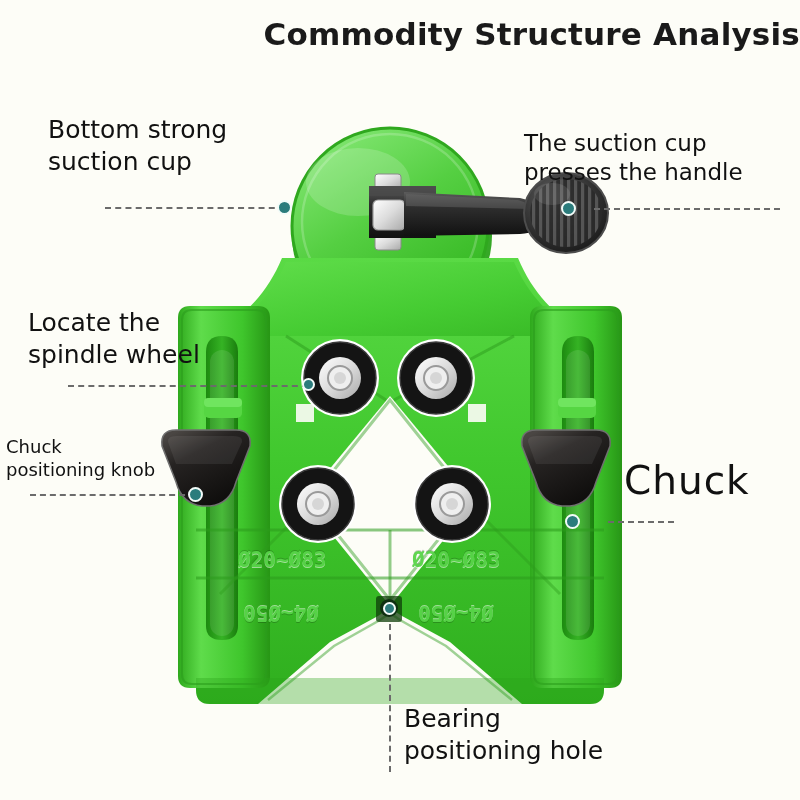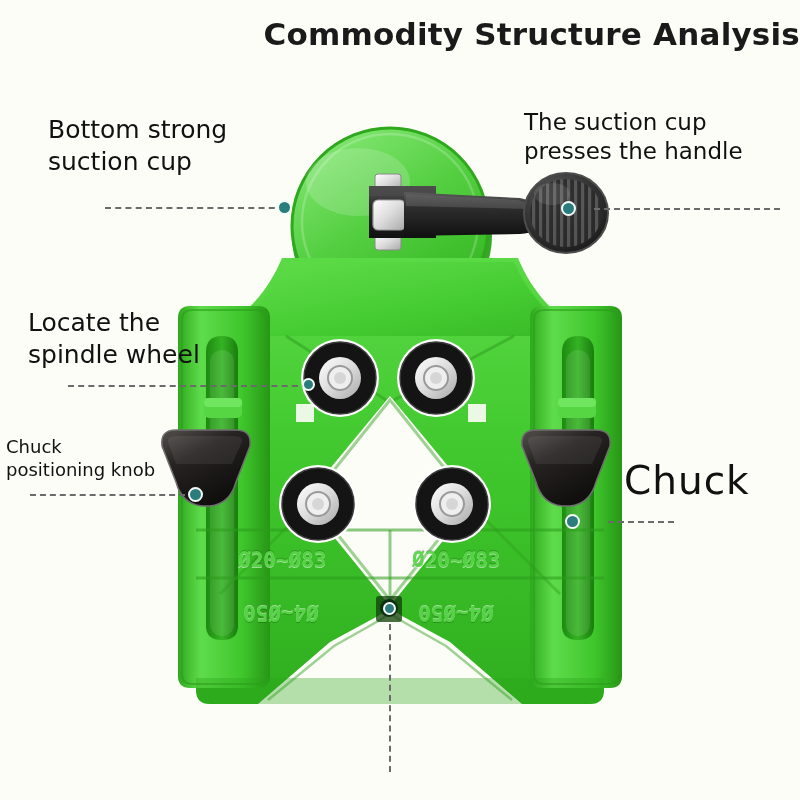--- a/index.html
+++ b/index.html
@@ -33,21 +33,21 @@
 
   
   .label {
     position: absolute;
     color: #111111;
     font-weight: 500;
     line-height: 1.28;
     white-space: pre-line;
   }
   .label.lg   { font-size: 25px; }
-  .label.md   { font-size: 23px; }
+  .label.md   { font-size: 23px; margin-top: 21px; }
   .label.sm   { font-size: 18px; }
   .label.xl   { font-size: 39px; font-weight: 500; letter-spacing: 1px; }
 
   
   .leader-h {
     position: absolute;
     height: 0;
     border-top: 2px dashed #6b6b6b;
   }
   .leader-v {
@@ -355,16 +355,18 @@
 
   <div class="label sm" style="left:6px; top:435px;">Chuck
 positioning knob</div>
   <div class="leader-h" style="left:30px; top:494px; width:165px;"></div>
   <div class="dot" style="left:188px; top:487px;"></div>
 
   <div class="label xl" style="left:624px; top:456px;">Chuck</div>
   <div class="leader-h" style="left:608px; top:521px; width:66px;"></div>
   <div class="dot" style="left:565px; top:514px;"></div>
 
+  <div class="label lg" style="left:404px; top:703px;">Bearing
+positioning hole</div>
   <div class="leader-v" style="left:389px; top:624px; height:148px;"></div>
   <div class="dot small" style="left:383px; top:602px;"></div>
 
 </div>
 
 </body></html>

